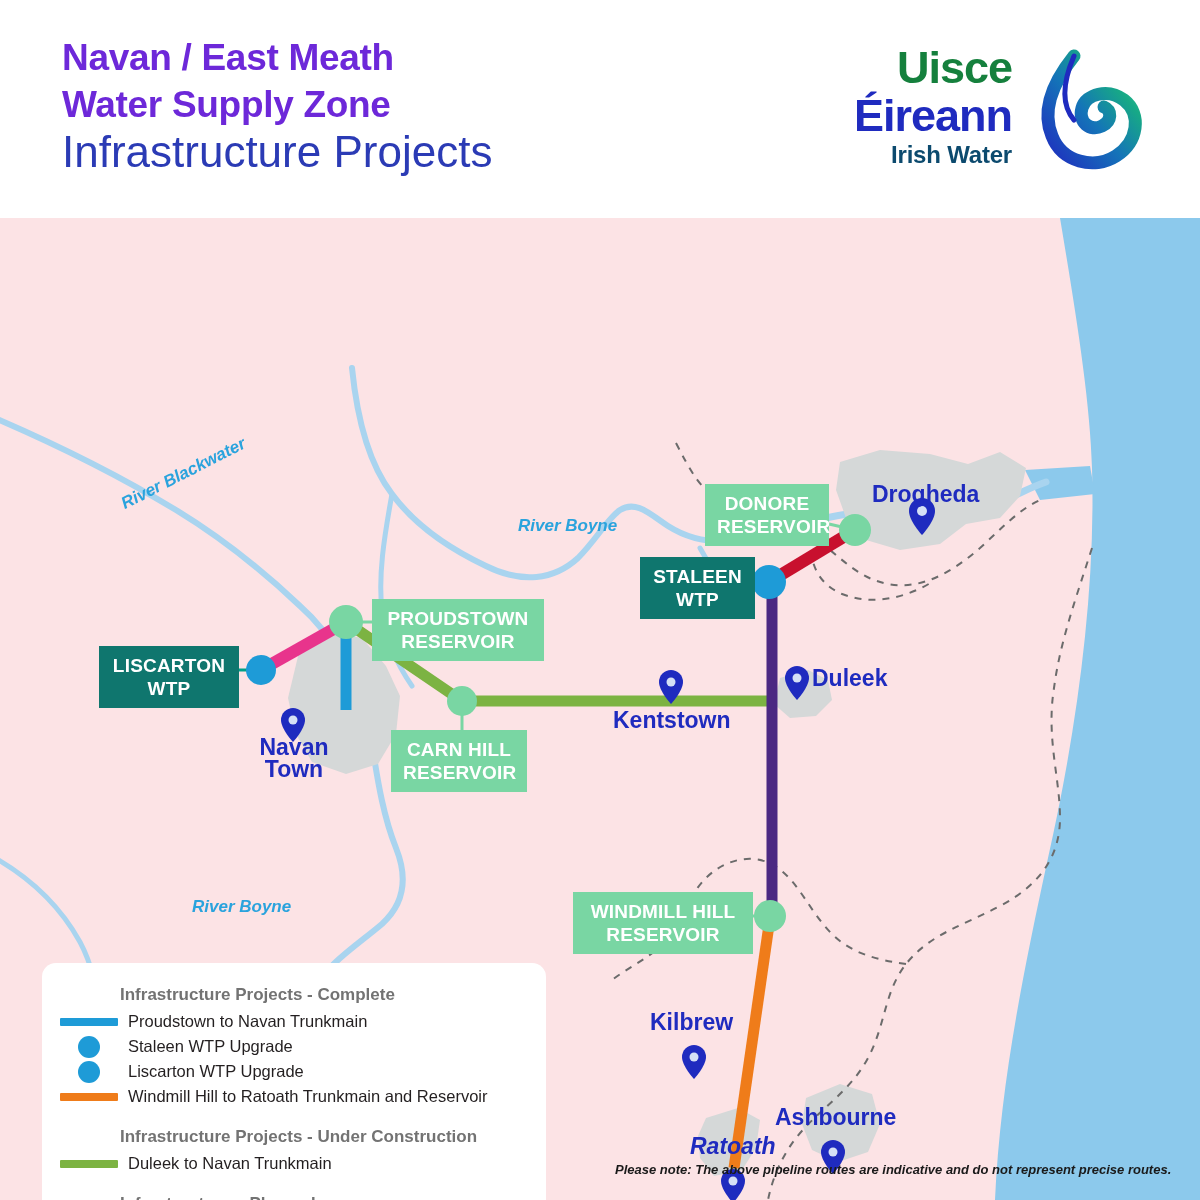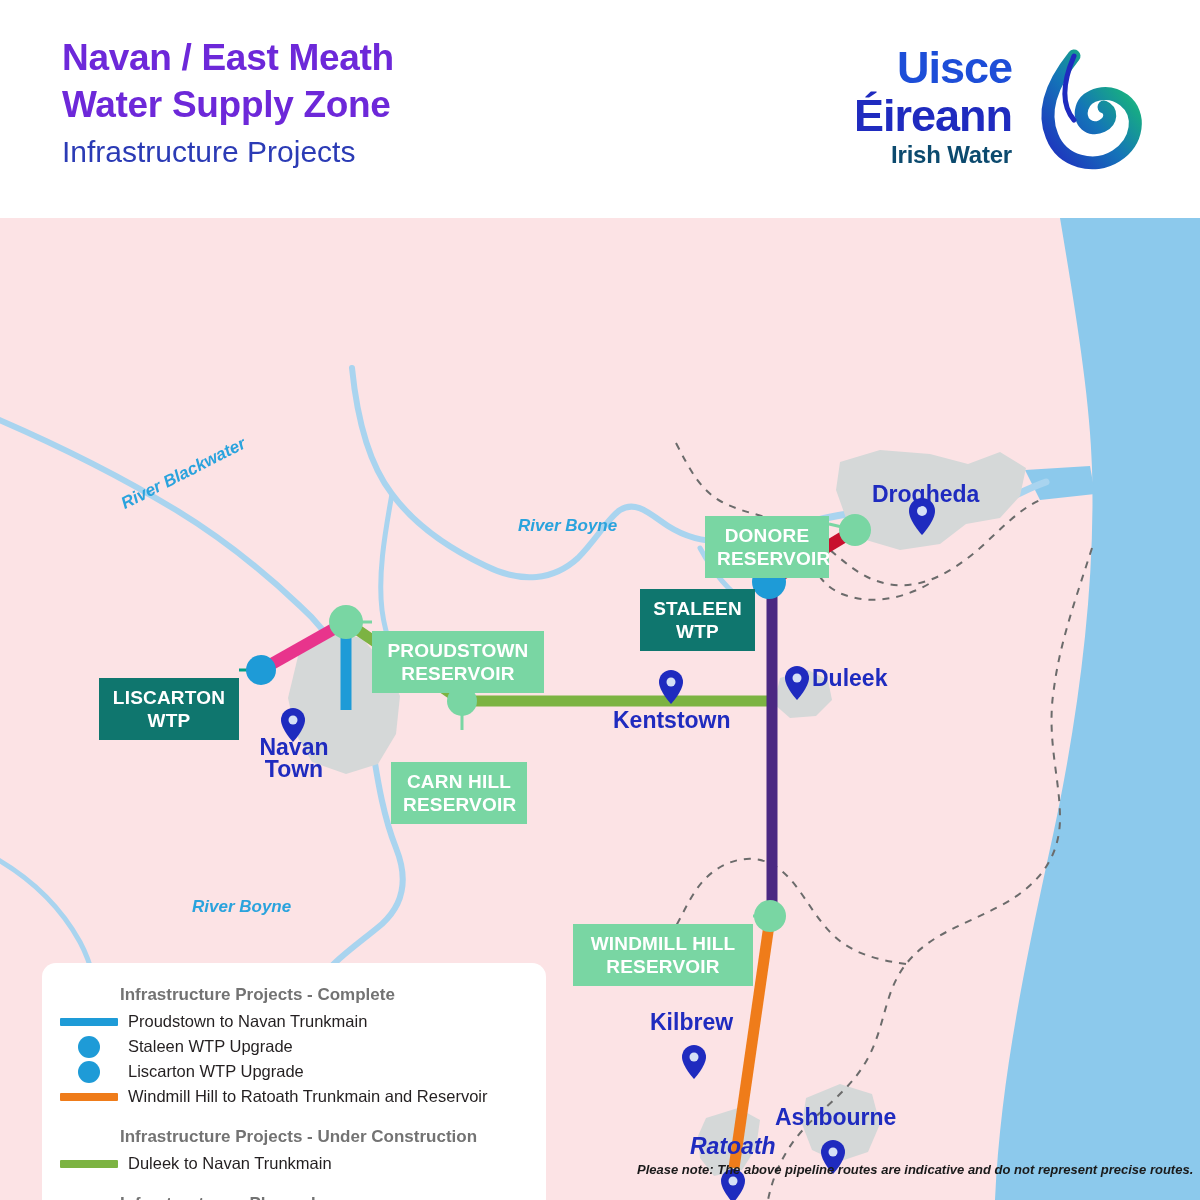--- a/index.html
+++ b/index.html
@@ -12,26 +12,26 @@
   .page{position:relative;width:1200px;height:1200px;}
 
   
   .header{position:absolute;left:0;top:0;width:1200px;height:218px;background:#ffffff;}
   .title-block{position:absolute;left:62px;top:34px;}
   .title-line{
     font-size:37px;font-weight:bold;color:#6d28d9;
     letter-spacing:-0.3px;line-height:47px;white-space:nowrap;
   }
   .subtitle-line{
-    font-size:30px;font-weight:normal;color:#2b3bb5;
+    font-size:44px;font-weight:normal;color:#2b3bb5;
     line-height:48px;white-space:nowrap;
   }
   .logo{position:absolute;right:38px;top:26px;width:330px;height:160px;}
   .logo-text{position:absolute;right:150px;top:18px;text-align:right;}
-  .logo-l1{font-size:45px;font-weight:bold;color:#1d4ed8;line-height:48px;letter-spacing:-1px;}
+  .logo-l1{font-size:45px;font-weight:bold;color:#15803d;line-height:48px;letter-spacing:-1px;}
   .logo-l2{font-size:45px;font-weight:bold;color:#1f2bbf;line-height:48px;letter-spacing:-1px;}
   .logo-l3{font-size:24px;font-weight:bold;color:#0c4a6e;line-height:30px;letter-spacing:-0.2px;}
   .logo-mark{position:absolute;right:10px;top:14px;width:140px;height:140px;}
 
   
   .map{position:absolute;left:0;top:218px;width:1200px;height:982px;background:#fce3e5;overflow:hidden;}
   .map svg{position:absolute;left:0;top:0;}
 
   
   .town{
@@ -39,21 +39,21 @@
     white-space:nowrap;line-height:22px;text-align:center;
   }
   .town.big{font-size:23px;}
   .river{
     position:absolute;color:#2aa3dd;font-weight:bold;font-style:italic;
     font-size:17px;white-space:nowrap;
   }
   .chip{
     position:absolute;color:#ffffff;font-weight:bold;font-size:19px;
     line-height:23px;text-align:center;padding:8px 12px;white-space:nowrap;
-    box-sizing:border-box;letter-spacing:0.2px;margin-top:32px;
+    box-sizing:border-box;letter-spacing:0.2px;
   }
   .chip.wtp{background:#0f766e;}
   .chip.res{background:#79d6a3;}
   .note{
     position:absolute;font-style:italic;font-weight:bold;font-size:13px;color:#1a1a1a;
     white-space:nowrap;
   }
 
   
   .legend{
@@ -217,21 +217,21 @@
     <div class="town big" style="left:775px;top:888px;">Ashbourne</div>
     <div class="town big" style="left:690px;top:917px;font-style:italic;">Ratoath</div>
 
     <div class="chip wtp" style="left:99px;top:428px;width:140px;">LISCARTON<br>WTP</div>
     <div class="chip wtp" style="left:640px;top:339px;width:115px;">STALEEN<br>WTP</div>
     <div class="chip res" style="left:372px;top:381px;width:172px;">PROUDSTOWN<br>RESERVOIR</div>
     <div class="chip res" style="left:391px;top:512px;width:136px;">CARN HILL<br>RESERVOIR</div>
     <div class="chip res" style="left:705px;top:266px;width:124px;">DONORE<br>RESERVOIR</div>
     <div class="chip res" style="left:573px;top:674px;width:180px;">WINDMILL HILL<br>RESERVOIR</div>
 
-    <div class="note" style="left:637px;top:944px;">Please note: The above pipeline routes are indicative and do not represent precise routes.</div>
+    <div class="note" style="left:615px;top:944px;">Please note: The above pipeline routes are indicative and do not represent precise routes.</div>
 
     <div class="legend">
 
       <div class="lg-head">Infrastructure Projects - Complete</div>
 
       <div class="lg-row">
         <span class="lg-swatch">
           <span class="lg-line" style="background:#1e9bd7;"></span>
         </span>
         <span class="lg-text">Proudstown to Navan Trunkmain</span>

